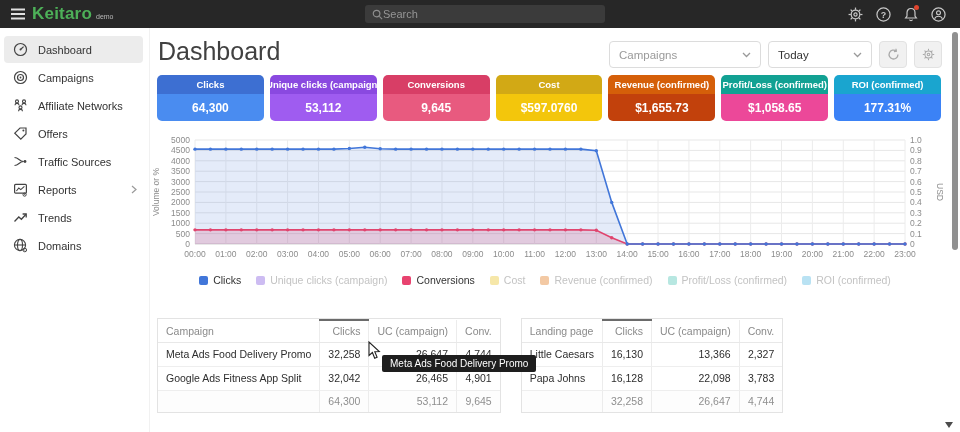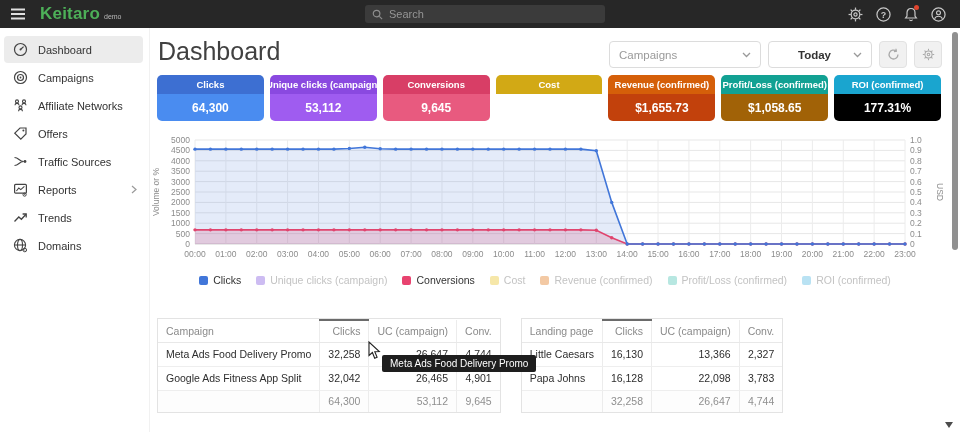--- a/index.html
+++ b/index.html
@@ -4,27 +4,27 @@
 <style>
   * { margin:0; padding:0; box-sizing:border-box; }
   html,body { width:960px; height:432px; background:#fff; overflow:hidden;
     font-family:"Liberation Sans", sans-serif; }
   .page { position:relative; width:960px; height:432px; background:#fff; overflow:hidden; }
 
   
   .topbar { position:absolute; left:0; top:0; width:960px; height:28px; background:#272727;
     display:flex; align-items:center; z-index:5; }
   .hamburger { margin-left:10px; cursor:pointer; display:flex; }
-  .logo { margin-left:14px; display:flex; align-items:baseline; }
+  .logo { margin-left:6px; display:flex; align-items:baseline; }
   .logo-text { color:#4db058; font-size:17px; font-weight:bold; letter-spacing:.2px; }
   .logo-badge { color:#b9b9b9; font-size:7px; margin-left:4px; }
   .search { position:absolute; left:365px; top:5px; width:240px; height:18px; background:#3b3b3b;
     border-radius:3px; display:flex; align-items:center; padding:0 7px; }
   .search input { background:transparent; border:none; outline:none; color:#cfcfcf;
-    font-size:11px; margin-left:6px; width:200px; font-family:"Liberation Sans",sans-serif; }
+    font-size:11px; width:200px; font-family:"Liberation Sans",sans-serif; }
   .search input::placeholder { color:#959595; }
   .top-icons { position:absolute; right:14px; top:0; height:28px; display:flex; align-items:center; gap:13px; }
   .tico { position:relative; display:flex; cursor:pointer; }
   .bell-dot { position:absolute; right:-1px; top:-2px; width:5px; height:5px; border-radius:50%; background:#e0452e; }
 
   
   .sidebar { position:absolute; left:0; top:28px; width:150px; height:404px; background:#fff;
     border-right:1px solid #f1f1f1; padding-top:8px; }
   .side-item { position:relative; height:27px; margin:0 6px 1px 4px; display:flex; align-items:center;
     padding-left:8px; border-radius:4px; cursor:pointer; }
@@ -35,21 +35,21 @@
 
   
   .main { position:absolute; left:150px; top:28px; width:810px; height:404px; background:#fff; }
   .page-title { position:absolute; left:8px; top:9px; font-size:25px; font-weight:400; color:#414141; }
   .filters { position:absolute; top:13px; right:18px; display:flex; gap:7px; align-items:center; }
   .select { height:27px; border:1px solid #dcdcdc; border-radius:4px; background:#fff;
     display:flex; align-items:center; justify-content:space-between; padding:0 9px; cursor:pointer; }
   .select.campaigns { width:152px; }
   .select.today { width:104px; }
   .select .sel-label { font-size:11.5px; color:#9a9a9a; }
-  .select.today .sel-label { color:#333; font-weight:bold;margin-left:20px; }
+  .select.today .sel-label { color:#333; font-weight:normal; }
   .icon-btn { width:28px; height:27px; border:1px solid #e2e2e2; background:#f1f1f1; border-radius:4px;
     display:flex; align-items:center; justify-content:center; cursor:pointer; }
 
   
   .cards { position:absolute; left:7px; top:47px; width:784px; display:flex; gap:6px; }
   .card { flex:1; border-radius:5px; overflow:hidden; text-align:center; cursor:pointer; }
   .card .c-head { height:19px; display:flex; align-items:center; justify-content:center;
     color:#fff; font-size:9.5px; font-weight:bold; white-space:nowrap; }
   .card .c-body { height:27px; display:flex; align-items:center; justify-content:center;
     color:#fff; font-size:12px; font-weight:bold; }
@@ -312,32 +312,33 @@
         <div class="card">
           <div class="c-head" style="background:#8a49e0">Unique clicks (campaign)</div>
           <div class="c-body" style="background:#9f5cf0">53,112</div>
         </div>
         <div class="card">
           <div class="c-head" style="background:#d83e66">Conversions</div>
           <div class="c-body" style="background:#e85a7f">9,645</div>
         </div>
         <div class="card">
           <div class="c-head" style="background:#d2a915">Cost</div>
+          <div class="c-body" style="background:#f3c60c">$597.0760</div>
         </div>
         <div class="card">
           <div class="c-head" style="background:#d55f09">Revenue (confirmed)</div>
           <div class="c-body" style="background:#c2410c">$1,655.73</div>
         </div>
         <div class="card">
           <div class="c-head" style="background:#12a193">Profit/Loss (confirmed)</div>
-          <div class="c-body" style="background:#a16207">$1,058.65</div>
+          <div class="c-body" style="background:#ec4899">$1,058.65</div>
         </div>
         <div class="card">
           <div class="c-head" style="background:#1aa5cf">ROI (confirmed)</div>
-          <div class="c-body" style="background:#000000">177.31%</div>
+          <div class="c-body" style="background:#3b82f6">177.31%</div>
         </div>
       </div>
 
     <div class="chart-wrap" id="chart"><svg width="805" height="134" viewBox="0 0 805 134">
           <line x1="45" y1="112" x2="755" y2="112" stroke="#d2d2d2" stroke-width="1"></line>
           <text x="40" y="115" font-size="8.5" fill="#8c8c8c" text-anchor="end">0</text>
           <text x="760" y="115" font-size="8.5" fill="#8c8c8c">0</text>
           <line x1="45" y1="101.6" x2="755" y2="101.6" stroke="#e7e7e7" stroke-width="1"></line>
           <text x="40" y="104.6" font-size="8.5" fill="#8c8c8c" text-anchor="end">500</text>
           <text x="760" y="104.6" font-size="8.5" fill="#8c8c8c">0.1</text>

